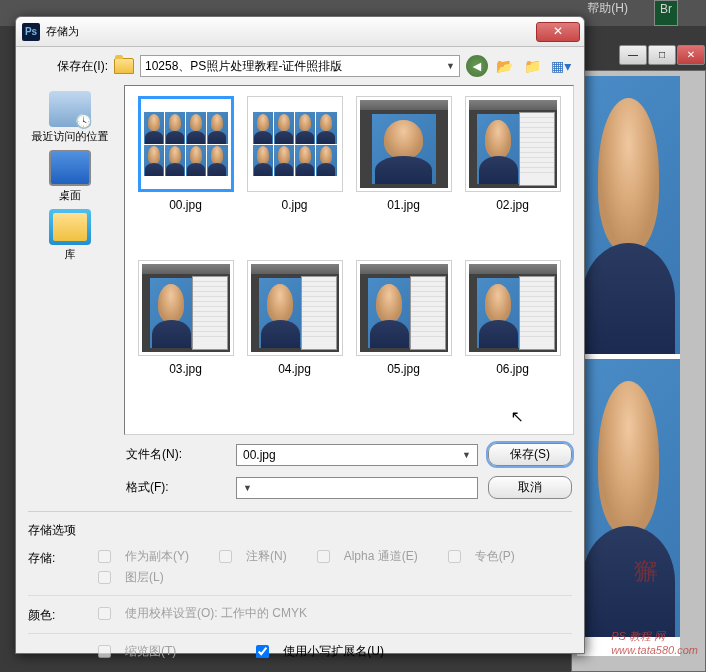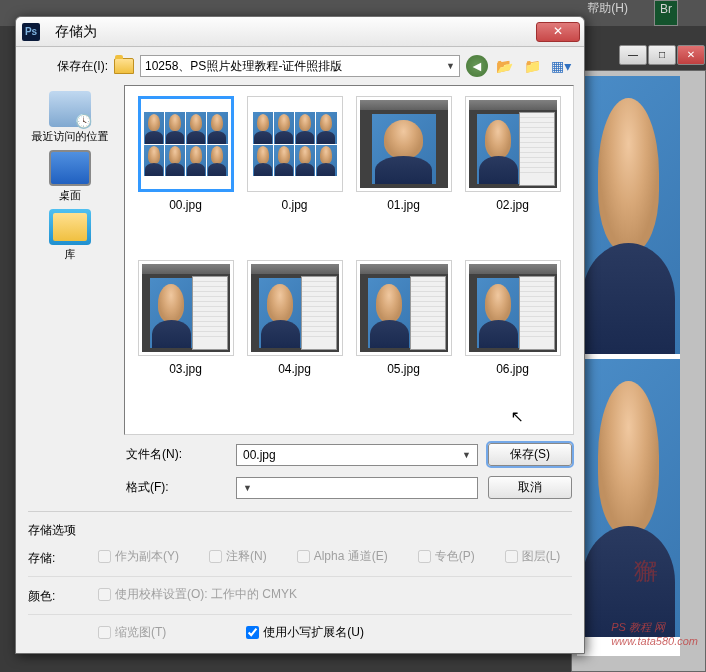--- a/index.html
+++ b/index.html
@@ -12,27 +12,27 @@
 .doc-bg { position: absolute; right: 0; top: 70px; bottom: 0; width: 135px; background: #c0c0c0; border: 1px solid #666; }
 .doc-bg .win-bar { position: absolute; top: -26px; right: 0; height: 24px; display: flex; }
 .doc-bg .win-btn { width: 28px; height: 20px; background: linear-gradient(#f0f0f0,#d0d0d0); border: 1px solid #888; margin-left: 1px; font-size: 10px; text-align: center; line-height: 18px; border-radius: 2px; }
 .doc-bg .win-btn.close { background: linear-gradient(#e07070,#c04040); color: #fff; }
 .doc-img-bg { position: absolute; top: 5px; left: 5px; right: 25px; bottom: 15px; background: #fff; }
 .photo-block { background: linear-gradient(135deg, #4a8cc7 0%, #3876b0 100%); position: relative; overflow: hidden; }
 .photo-block::before { content: ''; position: absolute; top: 8%; left: 20%; width: 60%; height: 55%; background: radial-gradient(ellipse at 50% 30%, #f0c8a0 0%, #d8a878 40%, #c09060 70%); border-radius: 50% 50% 40% 40%; }
 .photo-block::after { content: ''; position: absolute; bottom: 0; left: 5%; width: 90%; height: 40%; background: linear-gradient(#2a3a60, #1a2a50); border-radius: 60% 60% 0 0; }
 .doc-img-bg .photo-block { width: 100%; height: 48%; }
 .doc-img-bg .photo-block:last-child { margin-top: 4%; }
-.watermark { position: absolute; right: 8px; bottom: 25px; color: #c04040; font-size: 11px; opacity: .8; font-style: italic; }
+.watermark { position: absolute; right: 8px; bottom: 16px; color: #c04040; font-size: 11px; opacity: .8; font-style: italic; }
 .watermark-seal { position: absolute; right: 40px; bottom: 80px; width: 40px; height: 40px; border-radius: 50%; color: #a03030; opacity: .6; font-size: 24px; text-align: center; line-height: 38px; }
 
 .dialog { position: absolute; left: 15px; top: 16px; width: 570px; height: 638px; background: #f0f0f0; border: 1px solid #707070; box-shadow: 2px 2px 12px rgba(0,0,0,.6); border-radius: 6px 6px 0 0; }
 .titlebar { height: 30px; background: linear-gradient(#fdfdfd, #e8e8e8); display: flex; align-items: center; border-bottom: 1px solid #c0c0c0; border-radius: 6px 6px 0 0; }
 .ps-icon { width: 18px; height: 18px; background: #0a1a3a; color: #7fb3e0; font-size: 10px; font-weight: bold; text-align: center; line-height: 18px; margin: 0 6px; border-radius: 2px; }
-.titlebar-text { font-size: 14px; flex: 1; margin-left: 9px; }
+.titlebar-text { font-size: 11px; flex: 1; }
 .close-btn { width: 44px; height: 20px; margin-right: 4px; background: linear-gradient(#e07a7a, #c84848); color: #fff; border: 1px solid #a03030; border-radius: 3px; text-align: center; line-height: 16px; font-size: 12px; }
 
 .path-row { display: flex; align-items: center; padding: 8px 12px; gap: 6px; }
 .path-label { font-size: 12px; width: 80px; text-align: right; }
 .folder-icn { width: 20px; height: 16px; background: linear-gradient(#ffe090, #f0c040); border: 1px solid #c09020; border-radius: 2px 2px 0 0; position: relative; }
 .folder-icn::before { content: ''; position: absolute; top: -4px; left: 0; width: 8px; height: 4px; background: #f0c040; border-radius: 2px 2px 0 0; }
 .path-combo { flex: 1; height: 22px; border: 1px solid #a0a0a0; background: #fff; font-size: 12px; padding: 0 4px; display: flex; align-items: center; justify-content: space-between; }
 .tool-icn { width: 22px; height: 22px; border: 1px solid transparent; border-radius: 3px; text-align: center; line-height: 20px; font-size: 14px; }
 .tool-icn.back { color: #fff; background: radial-gradient(#6a9a5a, #4a7a3a); border-radius: 50%; }
 
@@ -61,29 +61,29 @@
 .ps-shot { display: flex; flex-direction: column; background: #535353; }
 .ps-shot .bar { height: 10px; background: linear-gradient(#808080,#606060); }
 .ps-shot .area { flex: 1; background: #404040; padding: 4px; }
 .ps-shot .photo-block { width: 70%; height: 100%; margin: 0 auto; }
 .ps-shot .panel { position: absolute; right: 2px; top: 12px; width: 36px; bottom: 2px; background: #f0f0f0; border: 1px solid #999; }
 .ps-shot .panel .ln { height: 5px; border-bottom: 1px solid #ddd; }
 
 .labels-row { display: flex; padding: 2px 12px; align-items: center; gap: 10px; }
 .labels-row label { font-size: 12px; width: 100px; text-align: left; margin-left: 98px; }
 .combo { flex: 1; height: 22px; border: 1px solid #8a8a8a; background: #fff; font-size: 12px; padding: 0 6px; display: flex; align-items: center; justify-content: space-between; }
-.dlg-btn { width: 84px; height: 23px; border: 1px solid #888; background: linear-gradient(#fdfdfd, #e4e4e4); font-size: 12px; border-radius: 3px; }
+.dlg-btn { width: 84px; height: 23px; border: 1px solid #888; background: linear-gradient(#fdfdfd, #e4e4e4); font-size: 12px; border-radius: 9px; }
 .dlg-btn.primary { outline: 2px solid #74a8e8; }
 .cursor { position: absolute; right: 60px; top: 390px; font-size: 16px; pointer-events: none; color: #000; }
 
 .options { border-top: 1px solid #d0d0d0; margin: 10px 12px 0; padding: 10px 0; }
 .opt-row { display: flex; font-size: 12px; padding: 3px 0; align-items: flex-start; gap: 12px; }
 .opt-label { width: 58px; text-align: left; padding-top: 2px; }
 .opt-col { display: flex; flex-wrap: wrap; gap: 4px 30px; flex: 1; }
-.chk { display: flex; align-items: center; gap: 4px; font-size: 12px; }
+.chk { display: flex; align-items: center; gap: 14px; font-size: 12px; }
 .chk input { width: 13px; height: 13px; }
 .chk.disabled { color: #a0a0a0; }
 .sep { border-bottom: 1px solid #ddd; margin: 6px 0; }
 
 .caret { font-size: 9px; color: #444; }
 </style>
 </head>
 <body>
 
 <div class="ps-banner">

